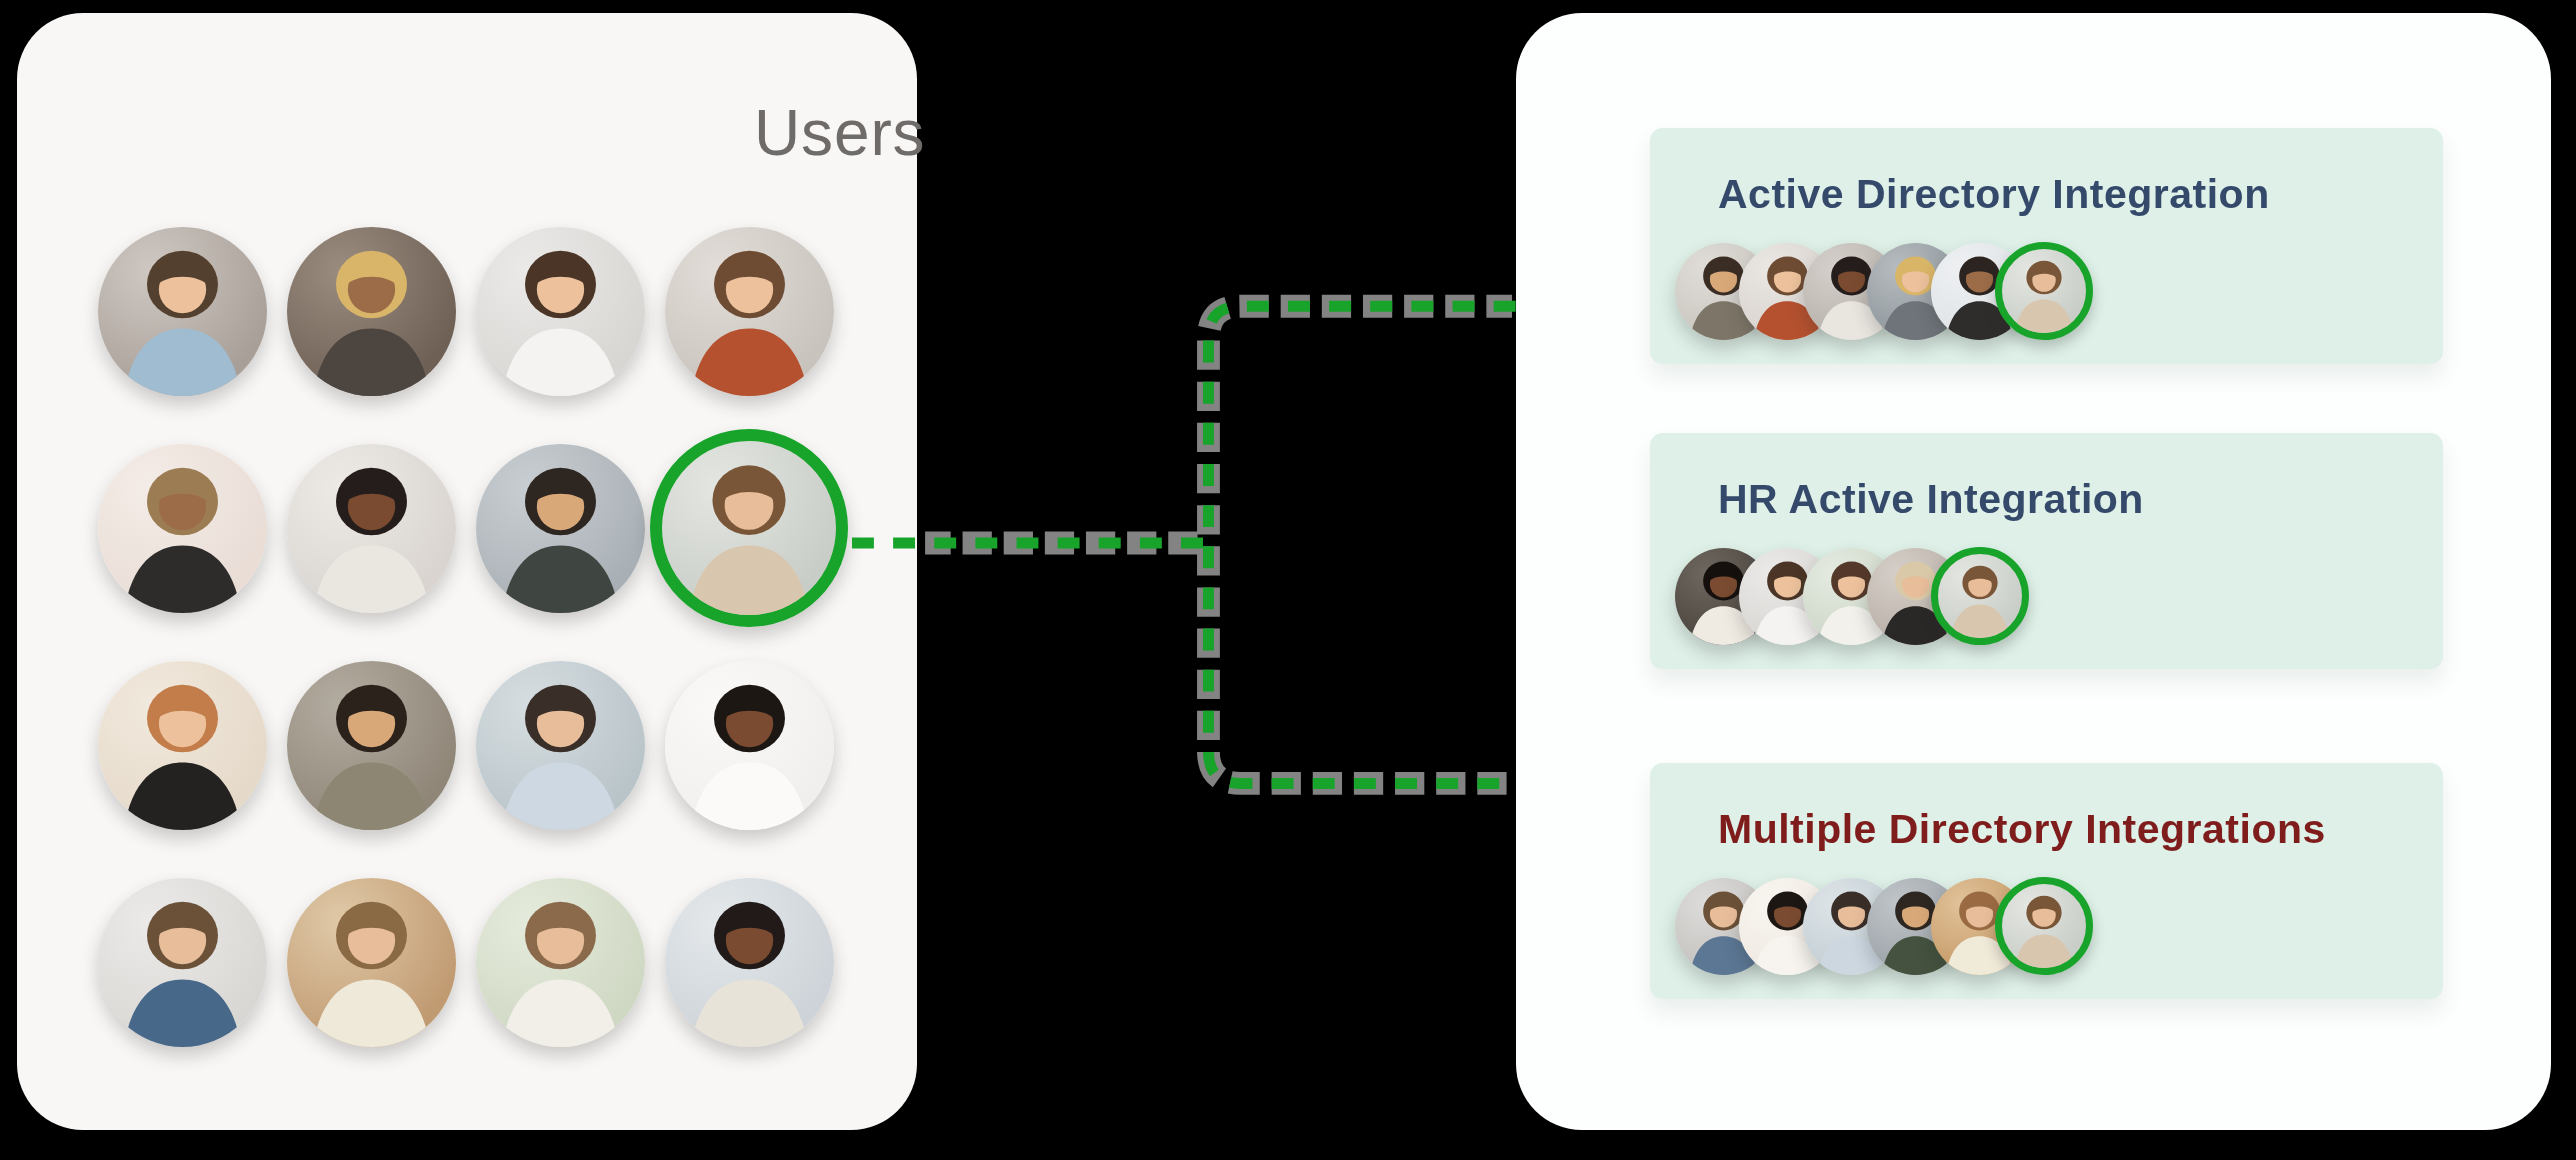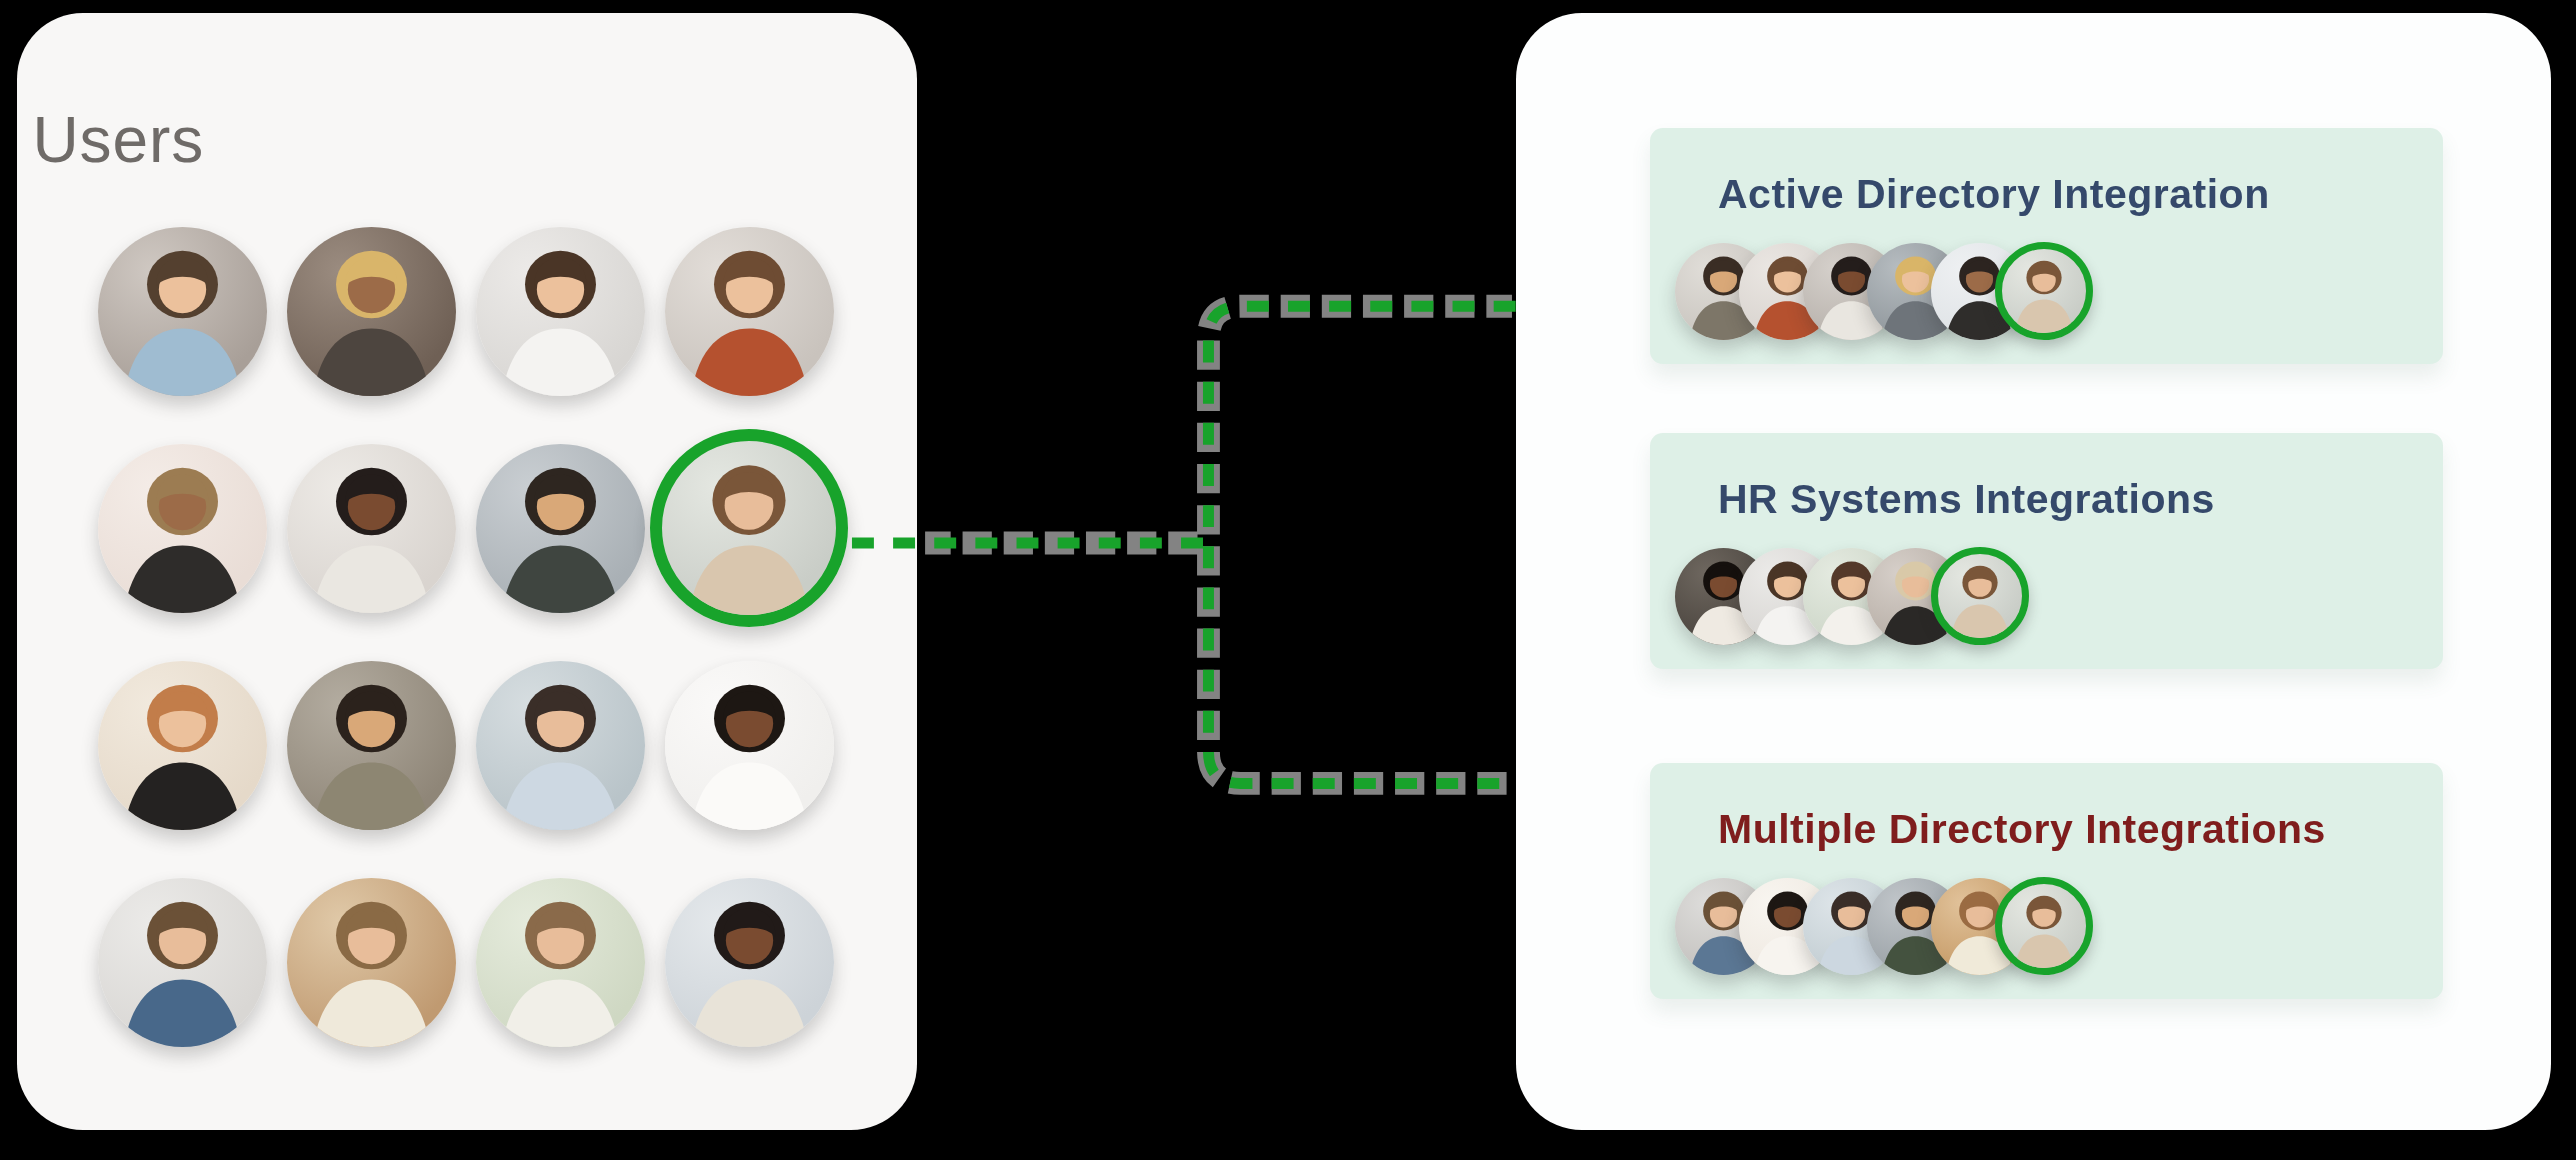--- a/index.html
+++ b/index.html
@@ -8,22 +8,22 @@
     font-family:"Liberation Sans", sans-serif;background:#000;
   }
   
   .panel{position:absolute;top:12.8px;height:1117px;border-radius:66px;
     box-shadow:0 16.5px 55px rgba(0,0,0,.55);}
   .left-panel{left:16.5px;width:900px;background:#f8f7f6;}
   .right-panel{left:1516px;width:1035px;background:#fdfefe;}
 
   
   .users-title{
-    position:absolute;top:79px;left:0;width:100%;margin:16px;
-    text-align:left;font-size:64px;line-height:1;font-weight:500;
+    position:absolute;top:79px;left:0;width:100%;margin:9px;
+    text-align:right;font-size:64px;line-height:1;font-weight:500;
     letter-spacing:0.9px;color:#6f6b68;
   }
   .users-grid{
     position:absolute;left:81px;top:214px;
     display:grid;grid-template-columns:repeat(4,169px);
     grid-auto-rows:169px;column-gap:20px;row-gap:48px;
   }
   
   .avatar{
     position:relative;border-radius:50%;overflow:hidden;flex:0 0 auto;
@@ -248,21 +248,21 @@
               <svg viewBox="0 0 100 100">
                 <ellipse cx="50" cy="34" rx="21" ry="20" fill="#7a5639"></ellipse>
                 <path d="M15 102 C19 71 34 60 50 60 C66 60 81 71 85 102 Z" fill="#d9c6ae"></path>
                 <circle cx="50" cy="37" r="14" fill="#e8bd9a"></circle>
                 <path d="M34.5 35 C34.5 23 42 18 50 18 C58 18 65.5 23 65.5 35 C60 27.5 40 27.5 34.5 35 Z" fill="#7a5639"></path>
               </svg>
             </div>
           </div>
   </div>
         <div class="card" style="top: 420px; background: rgb(222, 240, 231);">
-    <h2 class="card-title" style="color: rgb(53, 73, 107);">HR Systems Integrations</h2>
+    <h2 class="card-title" style="color: rgb(53, 73, 107);">HR Active Integration</h2>
     <div class="card-avatars">
             <div class="avatar av-sm" title="man-white-shirt-dark-room" style="background: radial-gradient(circle at 32% 26%, rgb(110, 103, 95) 0%, rgb(74, 68, 62) 75%);">
               <svg viewBox="0 0 100 100">
                 <ellipse cx="50" cy="34" rx="21" ry="20" fill="#15100d"></ellipse>
                 <path d="M15 102 C19 71 34 60 50 60 C66 60 81 71 85 102 Z" fill="#efeae2"></path>
                 <circle cx="50" cy="37" r="14" fill="#7a4b30"></circle>
                 <path d="M34.5 35 C34.5 23 42 18 50 18 C58 18 65.5 23 65.5 35 C60 27.5 40 27.5 34.5 35 Z" fill="#15100d"></path>
               </svg>
             </div>
             <div class="avatar av-sm" title="man-headset-white-shirt-smiling" style="background: radial-gradient(circle at 32% 26%, rgb(235, 234, 232) 0%, rgb(215, 213, 210) 75%);">

